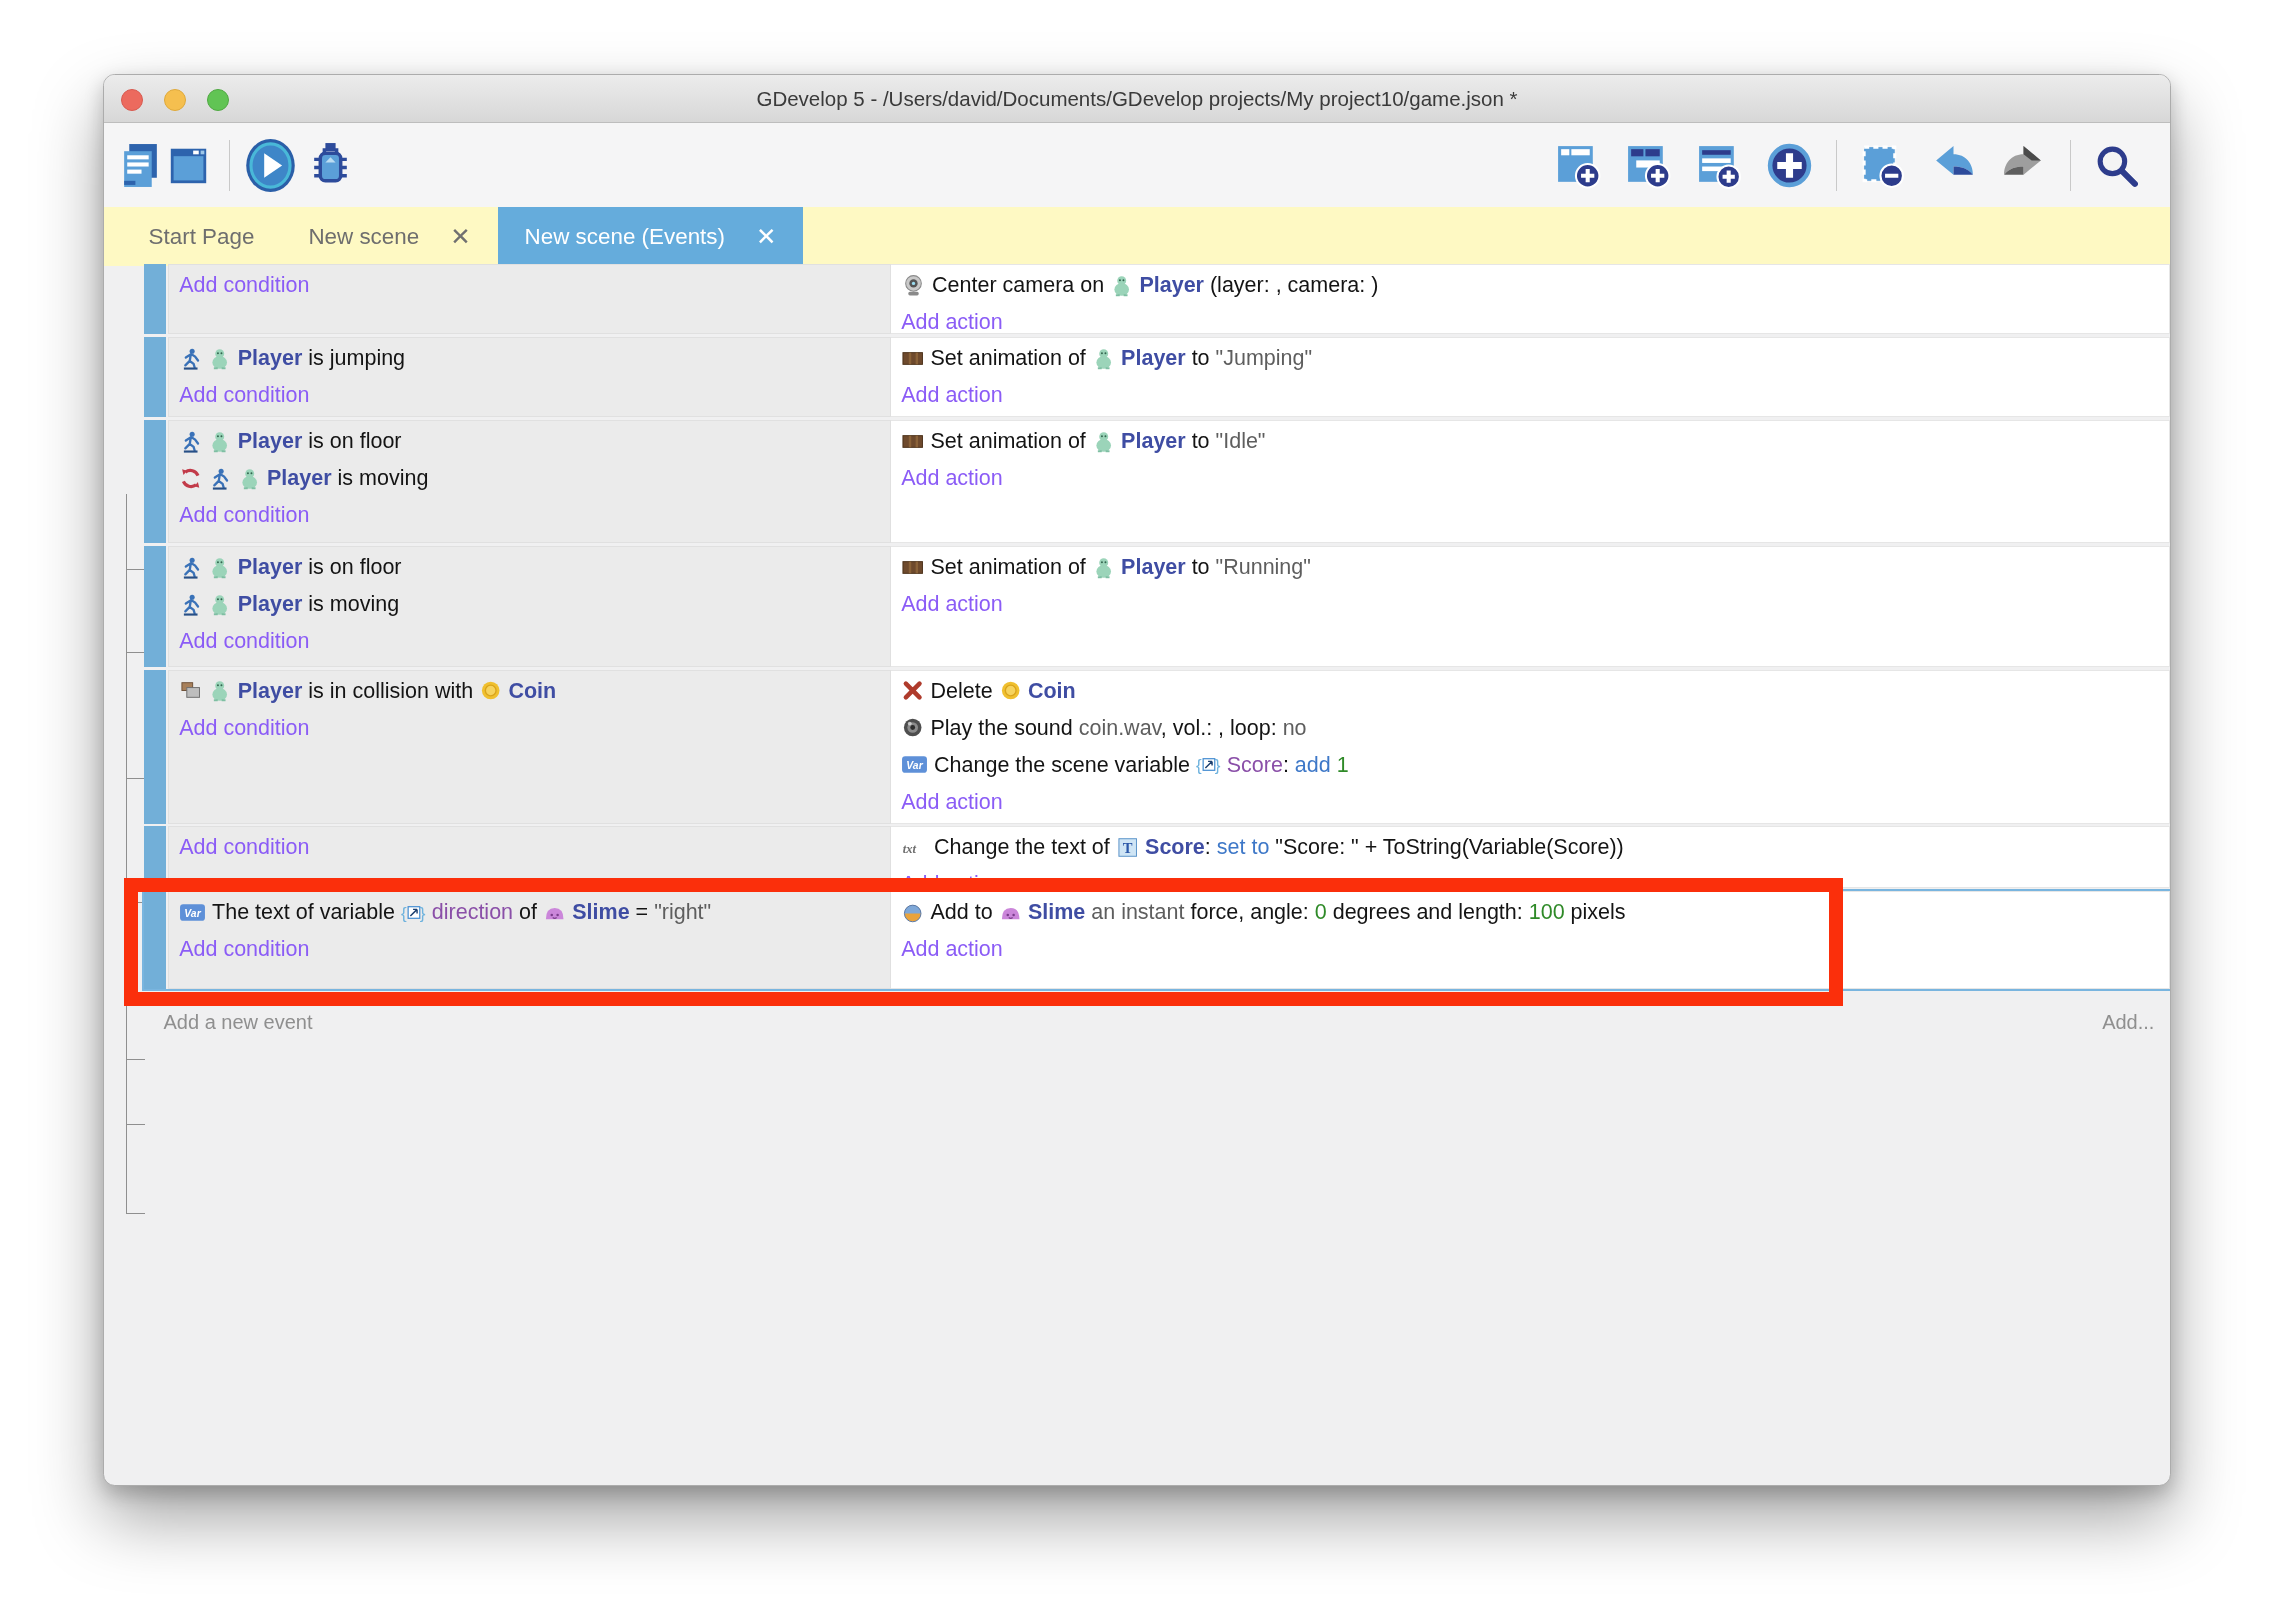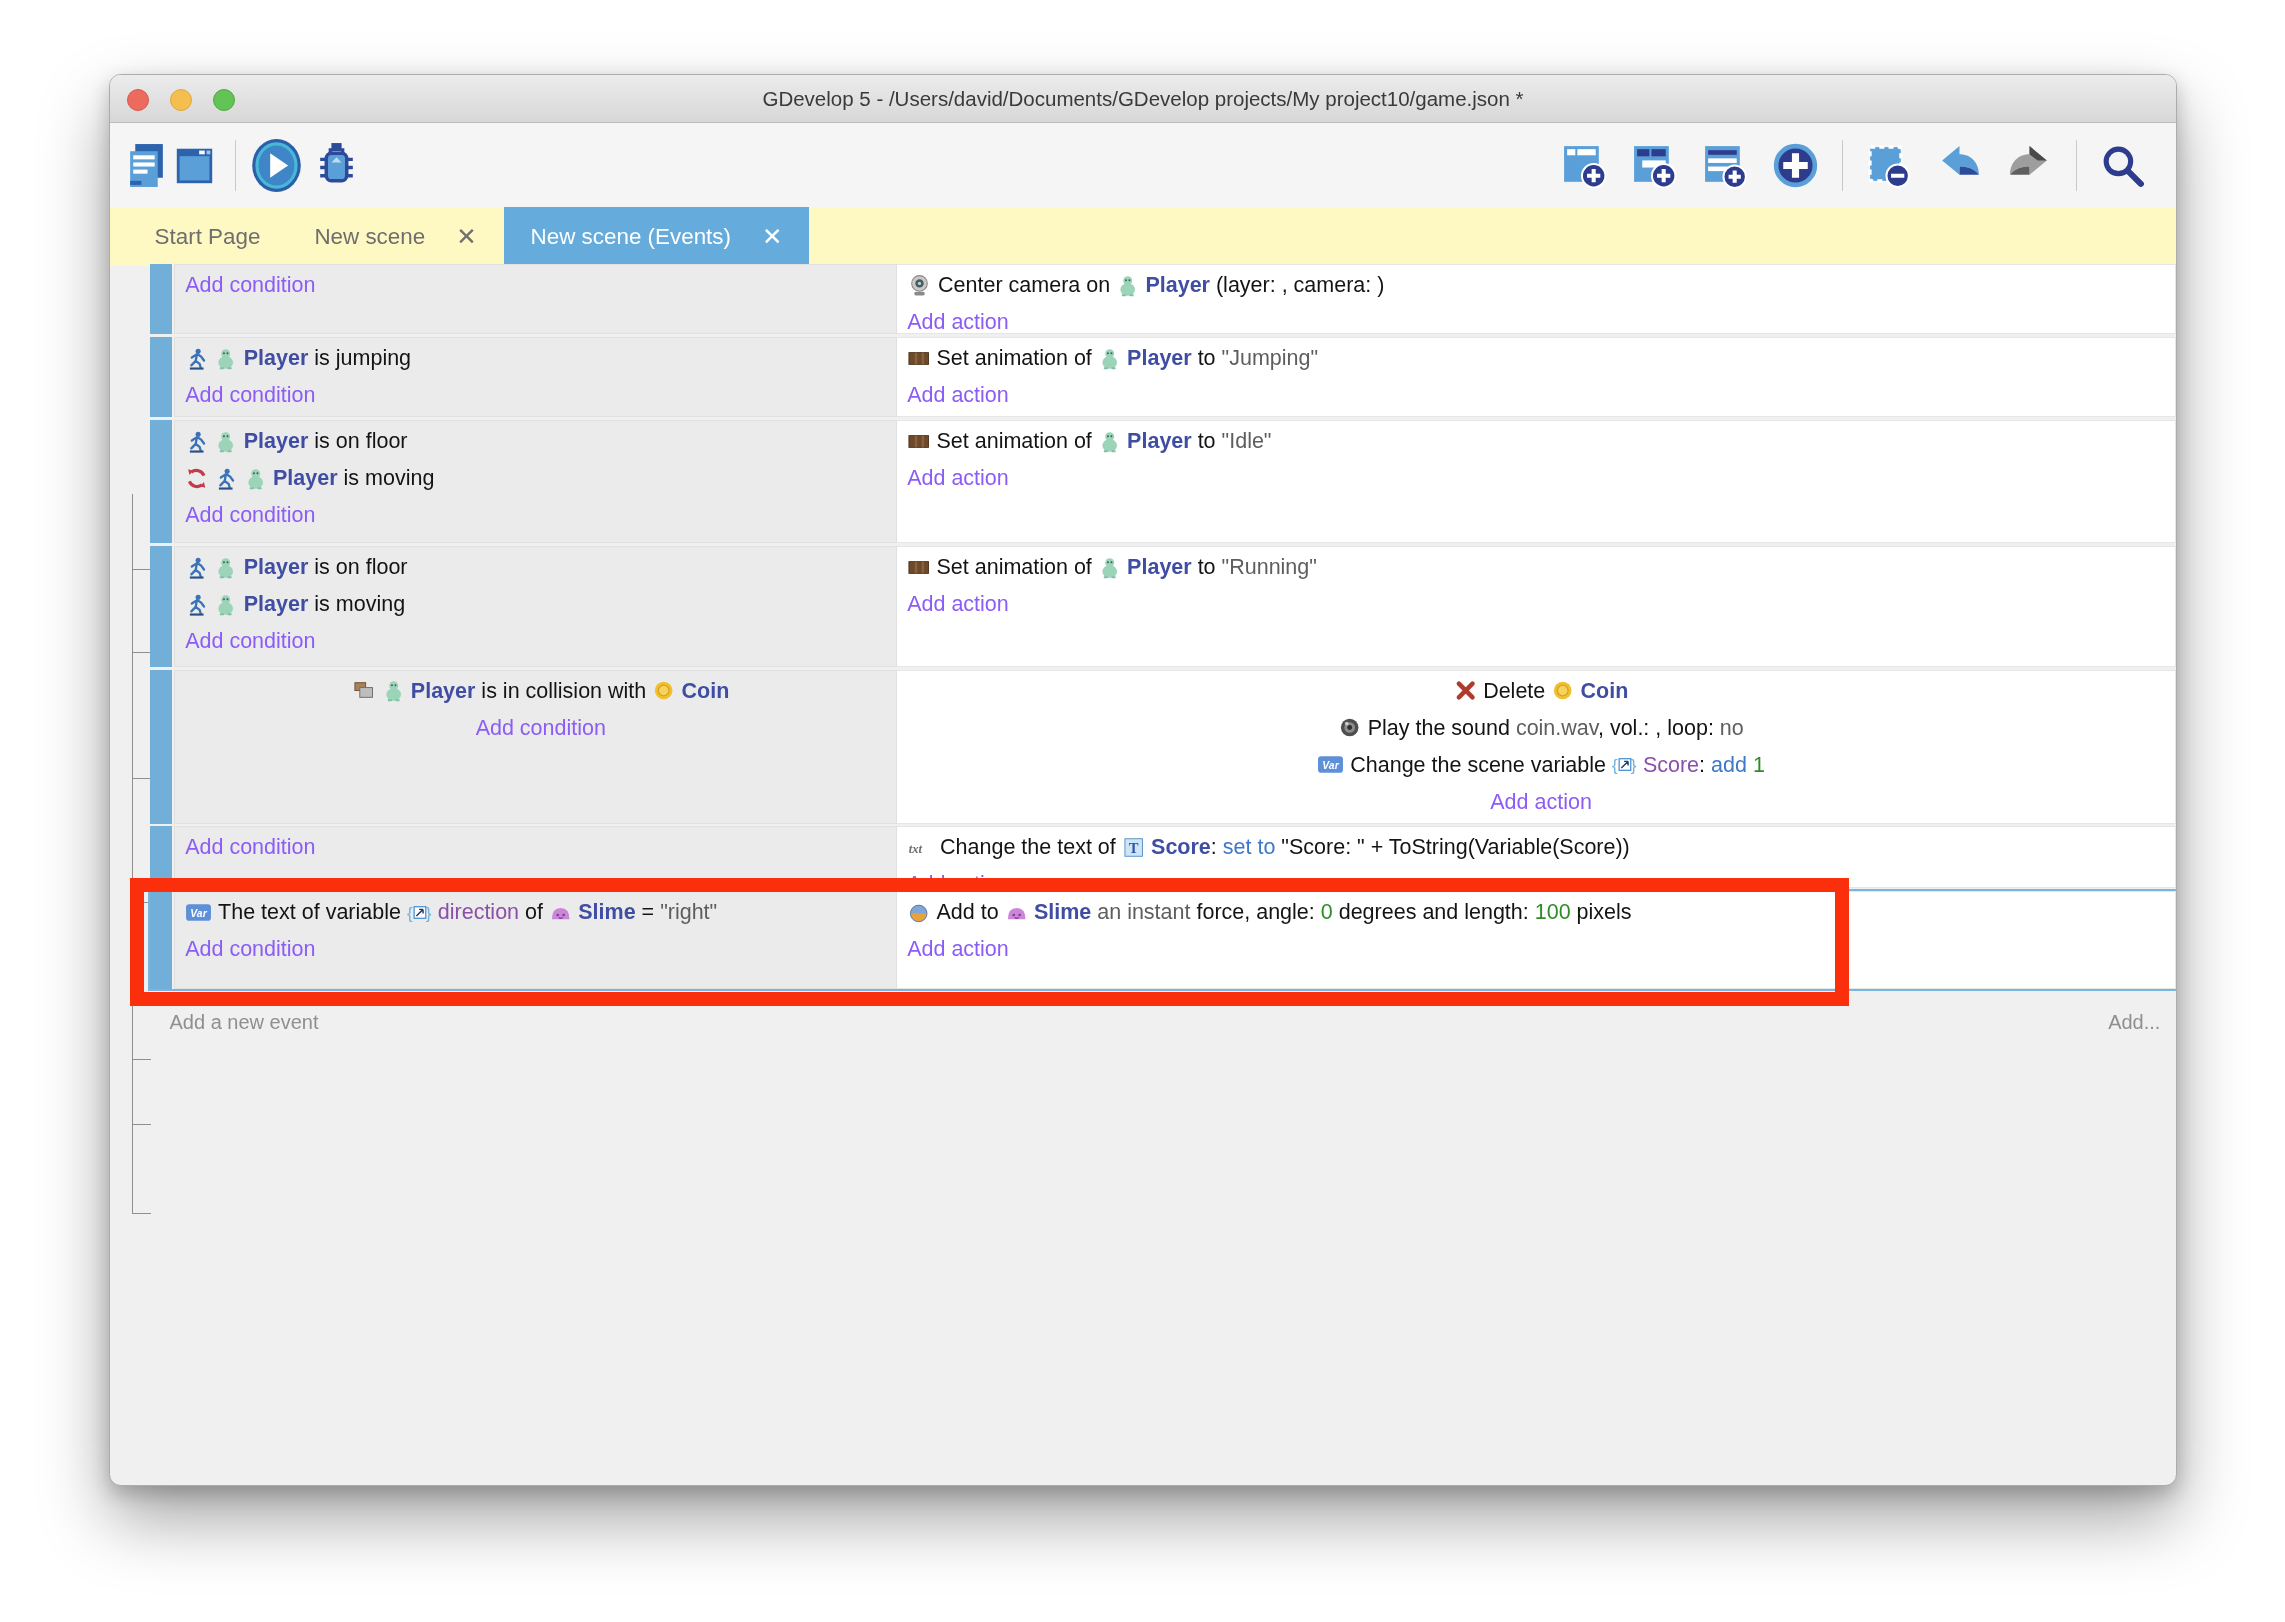--- a/index.html
+++ b/index.html
@@ -1,18 +1,18 @@
 <!DOCTYPE html>
 <html><head>
 <meta charset="utf-8">
 <style>
   html,body{margin:0;padding:0;background:#fff;}
   .stage{position:relative;width:2286px;height:1623px;background:#fff;overflow:hidden;
          font-family:"Liberation Sans",sans-serif;}
-  .window{position:absolute;left:109px;top:74px;width:2066px;height:1410px;background:#F0F0F1;
+  .window{position:absolute;left:103px;top:74px;width:2066px;height:1410px;background:#F0F0F1;
           border:1px solid #ACACAC;border-radius:11.7px;overflow:hidden;
           box-shadow:0 33px 68px rgba(0,0,0,.36),0 7.8px 19.5px rgba(0,0,0,.2);}
   
   .titlebar{position:relative;height:47px;background:linear-gradient(#ECECEC,#D7D7D7);
             border-bottom:1px solid #BDBDBD;}
   .title{line-height:47px;text-align:center;font-size:20.5px;color:#3A3A3A;}
   .lights{position:absolute;left:16.6px;top:13.7px;display:flex;gap:20.5px;}
   .light{width:20.5px;height:20.5px;border-radius:50%;}
   .light.red{background:#EC6A5E;border:1px solid #D85A50;}
   .light.yellow{background:#F5BF4F;border:1px solid #DFA93A;}
@@ -31,21 +31,21 @@
   .tab .x{font-size:24.4px;color:#707070;}
   .tab.active{background:#65ACDC;color:#fff;}
   .tab.active .x{color:#fff;}
   
   .events{position:absolute;left:40px;top:189px;width:2026px;}
   .event-row{display:flex;margin-bottom:2.9px;position:relative;}
   .event-row:nth-child(1){height:70px;}
   .event-row:nth-child(2){height:80px;}
   .event-row:nth-child(3){height:123px;}
   .event-row:nth-child(4){height:121px;}
-  .event-row:nth-child(5){height:154px;text-align:center;}
+  .event-row:nth-child(5){height:154px;}
   .event-row:nth-child(6){height:62px;}
   .event-row:nth-child(7){height:98px;}
   .event-row.selected{outline:2px solid #79B5DF;}
   .bar{width:21.5px;background:#72AFD8;margin-right:2.9px;flex:0 0 21.5px;}
   .cond{width:723px;flex:0 0 723px;background:#EBEBEB;border:1px solid #E0E0E0;
         padding:2px 0 0 9.8px;box-sizing:border-box;overflow:hidden;}
   .act{flex:1;background:#fff;border:1px solid #E6E6E6;border-left:none;
        padding:2px 0 0 9.8px;box-sizing:border-box;overflow:hidden;}
   .line{height:37px;line-height:37px;font-size:21.5px;color:#141414;white-space:nowrap;overflow:hidden;}
   .tk-obj{font-weight:bold;color:#3F4DA3;}

